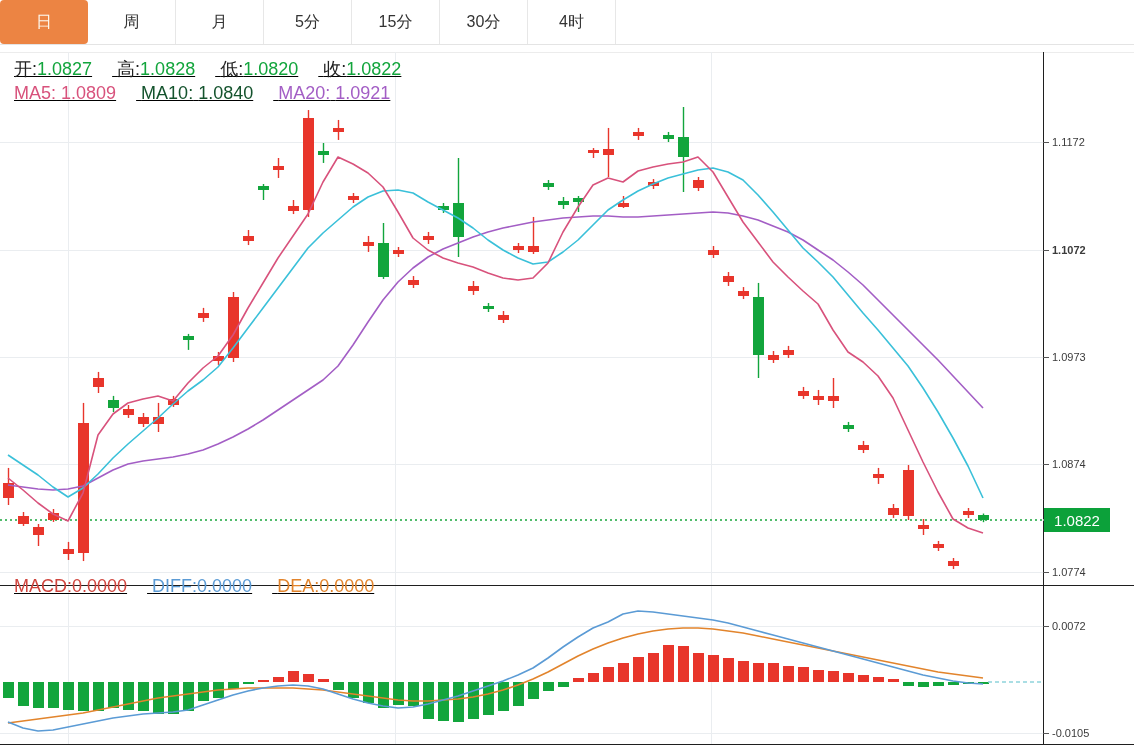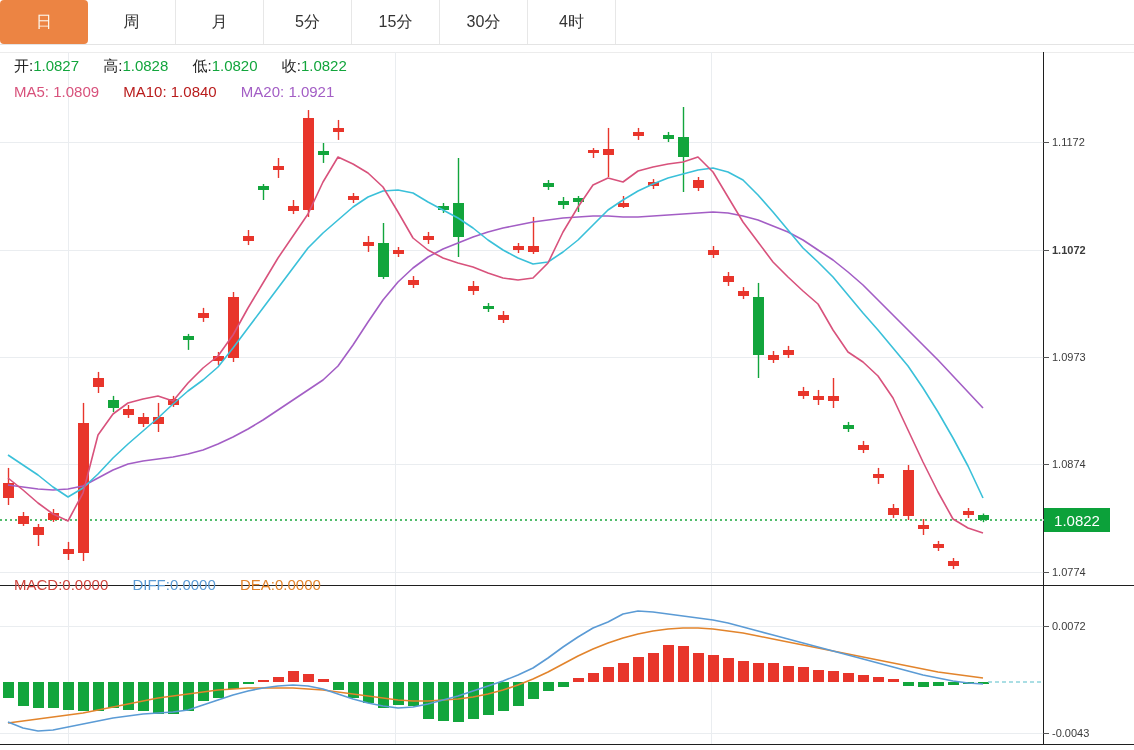--- a/index.html
+++ b/index.html
@@ -15,26 +15,26 @@
   .tab{
     width:88px;height:44px;box-sizing:border-box;display:flex;align-items:center;justify-content:center;
     font-size:16px;color:#333;border-right:1px solid #e7e7e7;cursor:pointer;background:#fff;
   }
   .tab.active{
     background:#ec8443;color:#fdf8ee;border-right:none;border-radius:4px;
   }
   
   #chart-svg{position:absolute;top:0;left:0;}
   
-  .legend{position:absolute;font-size:15px;white-space:nowrap;z-index:5;}
+  .legend{position:absolute;font-size:18px;white-space:nowrap;z-index:5;text-decoration:underline;}
   .legend .pair{margin-right:20px;}
   .c-dark{color:#222;}
   .c-green{color:#12a53c;}
   .c-ma5{color:#d8527c;}
-  .c-ma10{color:#b91c1c;margin-top:20px;}
+  .c-ma10{color:#14532d;margin-top:20px;}
   .c-ma20{color:#a35ec5;}
   .c-macd{color:#d0453e;}
   .c-diff{color:#5b9bd5;}
   .c-dea{color:#e2842c;}
   #legend-ohlc{top:57px;left:14px;}
   #legend-ma{top:83px;left:14px;}
   #legend-macd{top:576px;left:14px;}
   
   .axis-label{
     position:absolute;left:1052px;font-size:11px;color:#3b3b3b;
@@ -314,14 +314,14 @@
 
 <div class="price-badge">1.0822</div>
 
 <div id="axis-labels">
     <div class="axis-label" style="top: 142px;">1.1172</div>
     <div class="axis-label" style="top: 250px; font-weight: bold;">1.1072</div>
     <div class="axis-label" style="top: 357px;">1.0973</div>
     <div class="axis-label" style="top: 464px;">1.0874</div>
     <div class="axis-label" style="top: 572px;">1.0774</div>
     <div class="axis-label" style="top: 626px;">0.0072</div>
-    <div class="axis-label" style="top: 733px;">-0.0043</div>
+    <div class="axis-label" style="top: 733px;">-0.0105</div>
   </div>
 
 </body></html>

